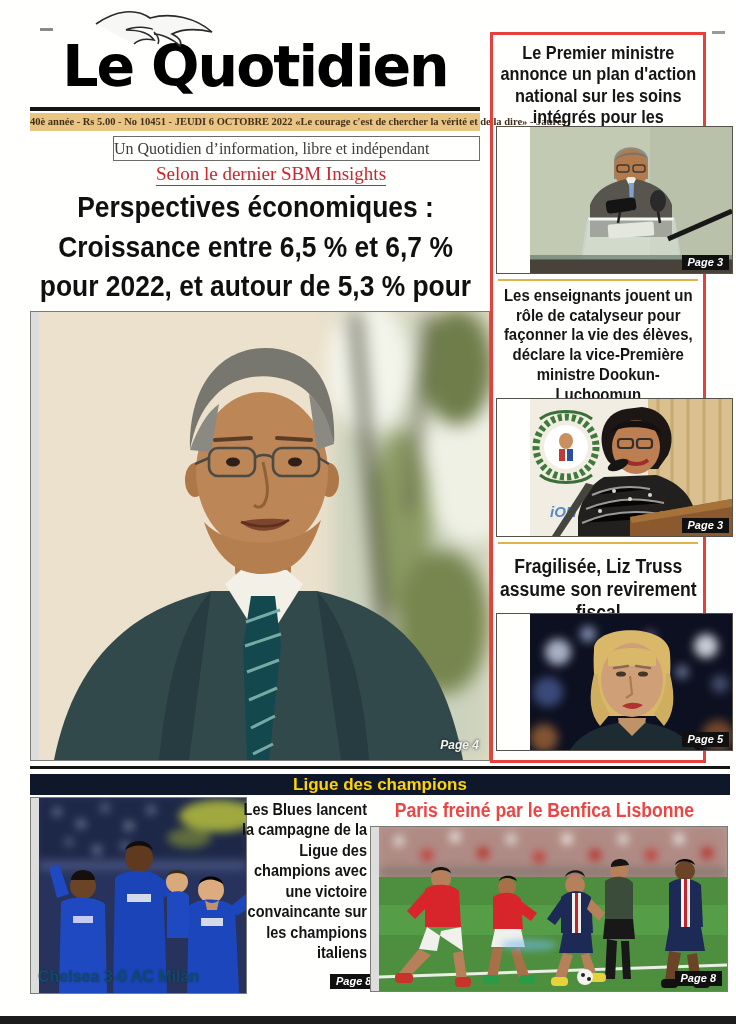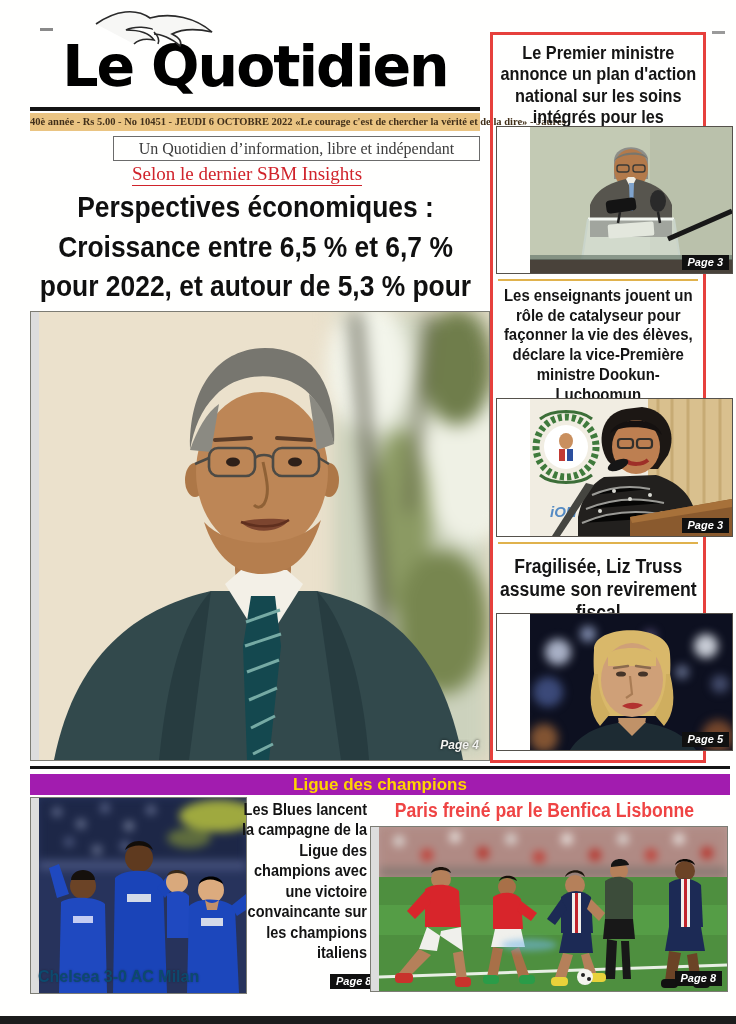--- a/index.html
+++ b/index.html
@@ -12,25 +12,25 @@
   .brand-title{font-family:"DejaVu Sans",sans-serif;font-weight:800;font-size:57px;
 ateral
                color:#e8222c;letter-spacing:-2px;line-height:80px;white-space:nowrap;}
   .bird{left:88px;top:4px;}
   .mast-rule{left:30px;top:107px;width:450px;height:4px;background:#141414;}
   .issue-strip{left:30px;top:113px;width:450px;height:18px;background:#eac482;
                font-family:"Liberation Serif",serif;font-weight:bold;font-size:10.5px;
                color:#42301a;text-align:center;line-height:18px;white-space:nowrap;}
   .tagline-box{left:113px;top:136px;width:365px;height:23px;border:1.5px solid #6b6b6b;
                font-family:"Liberation Serif",serif;font-size:16px;color:#3c3c3c;
-               text-align:center;line-height:23px;}
+               line-height:23px;}
   .crop{height:3px;background:#8a8a8a;}
 
   
-  .kicker{left:22px;top:163px;width:450px;text-align:center;
+  .kicker{left:46px;top:163px;width:450px;text-align:center;
           font-family:"Liberation Serif",serif;font-size:19px;color:#d0232b;}
   .kicker span{border-bottom:1.5px solid #d0232b;padding-bottom:1px;}
   .lead-head{left:30px;top:187px;width:450px;text-align:center;color:#101010;
              font-weight:800;font-size:30px;line-height:1.32;}
   .cond{display:block;transform:scaleX(0.88);transform-origin:50% 50%;width:114%;margin-left:-7%;}
   .photo{border:1px solid #7c7c74;background:#ddd;overflow:hidden;padding-left:8px;}
   .lead-photo{left:30px;top:311px;width:450px;height:448px;}
 
   
   .ptag{position:absolute;background:#101010;color:#fff;font-weight:bold;font-style:italic;
@@ -43,21 +43,21 @@
              box-sizing:border-box;padding:3px 3px;}
   .r-head{font-weight:800;color:#151515;text-align:center;line-height:1.16;}
   .r-head-1{font-size:18.5px;height:84px;margin-top:4px;}
   .r-head-2{font-size:17px;height:112px;text-align:center;}
   .r-head-3{font-size:20px;height:64px;padding-top:6px;box-sizing:border-box;}
   .r-photo{position:relative;width:202px;border:1px solid #55514b;padding-left:33px;}
   .gold-div{height:2px;background:#e0b24c;margin:5px 2px;}
 
   
   .rule2{left:30px;top:766px;width:700px;height:3px;background:#141414;}
-  .banner{left:30px;top:774px;width:700px;height:21px;background:#a21caf;text-align:center;}
+  .banner{left:30px;top:774px;width:700px;height:21px;background:#0f172a;text-align:center;}
   .banner-text{color:#ffd400;font-weight:800;font-size:17px;line-height:21px;}
   .chelsea{left:30px;top:797px;width:207px;height:195px;}
   .chelsea-cap{left:38px;top:968px;color:#0c4a6e;font-weight:700;font-size:16px;
                text-shadow:0 0 2px rgba(40,10,10,.35);white-space:nowrap;}
   .mid-head{left:241px;top:799px;width:126px;text-align:right;font-weight:800;
             font-size:16.5px;line-height:1.24;color:#141414;}
   .paris-head{left:370px;top:799px;width:348px;text-align:center;font-weight:800;
               font-size:20px;color:#ef4444;}
   .psg{left:370px;top:826px;width:348px;height:164px;}
   .bottom-bar{left:0;top:1016px;width:736px;height:8px;background:#1c1c1c;}

